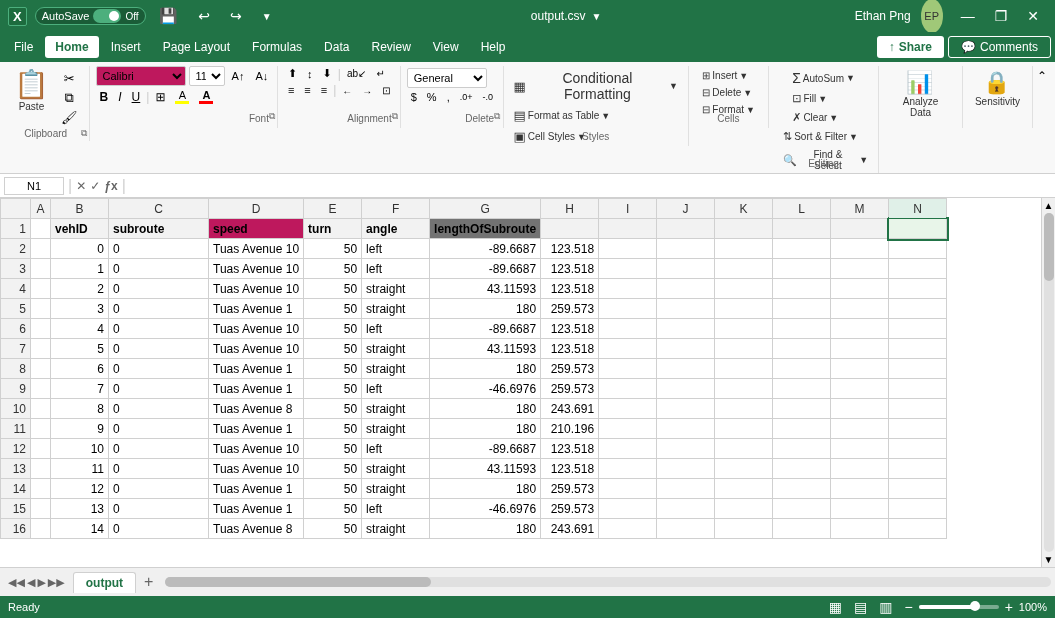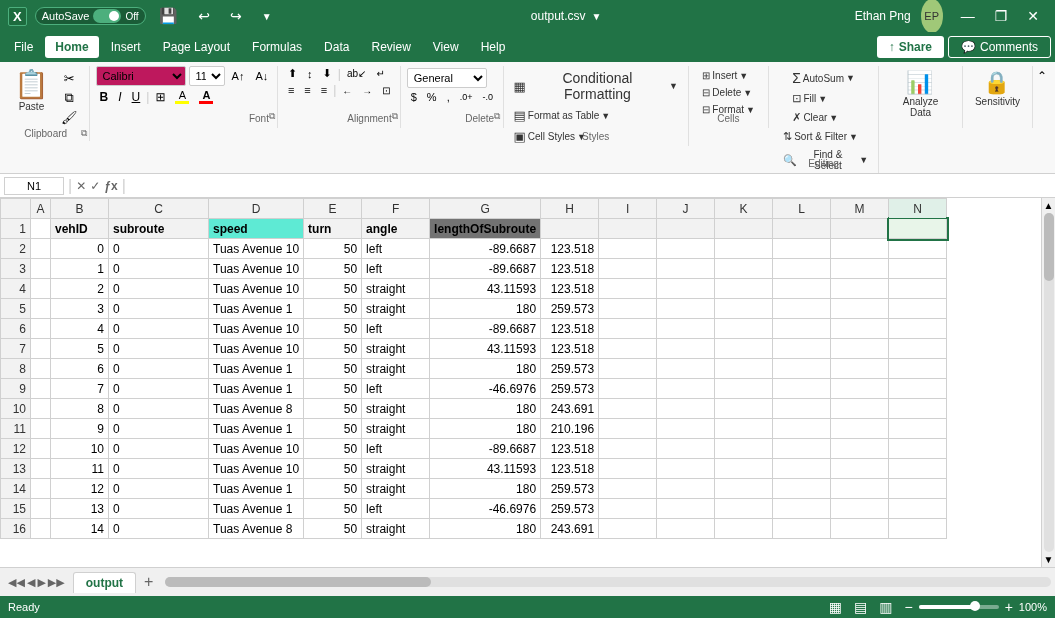--- a/index.html
+++ b/index.html
@@ -613,21 +613,21 @@
               <th>M</th>
               <th style="background:#e0f0e8;">N</th>
             </tr>
           </thead>
           <tbody id="grid-body">
               <tr>
                 <td class="row-header">1</td>
                 <td></td>
                 <td style="font-weight: 600; background: rgb(242, 242, 242);">vehID</td>
                 <td style="font-weight: 600; background: rgb(242, 242, 242);">subroute</td>
-                <td style="font-weight: 600; background: #5eead4;">speed</td>
+                <td style="font-weight: 600; background: #be185d;">speed</td>
                 <td style="font-weight: 600; background: rgb(242, 242, 242);">turn</td>
                 <td style="font-weight: 600; background: rgb(242, 242, 242);">angle</td>
                 <td style="font-weight: 600; background: #737373;">lengthOfSubroute</td>
                 <td style="font-weight: 600; background: rgb(242, 242, 242);"></td>
                 <td style="font-weight: 600; background: rgb(242, 242, 242);"></td>
                 <td style="font-weight: 600; background: rgb(242, 242, 242);"></td>
                 <td style="font-weight: 600; background: rgb(242, 242, 242);"></td>
                 <td style="font-weight: 600; background: rgb(242, 242, 242);"></td>
                 <td style="font-weight: 600; background: rgb(242, 242, 242);"></td>
                 <td style="font-weight: 600; background: rgb(232, 245, 233); outline: rgb(33, 115, 70) solid 2px;"></td>

